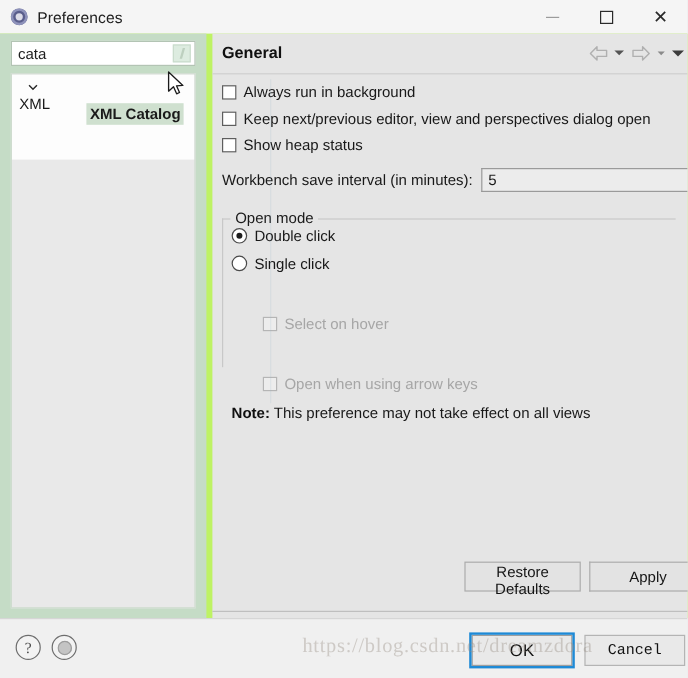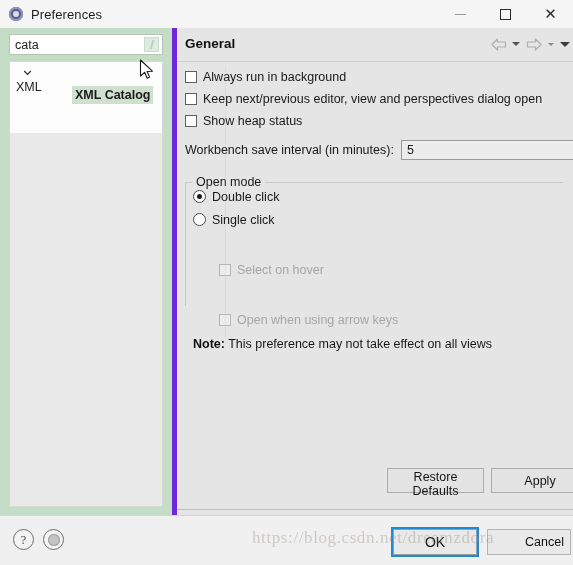--- a/index.html
+++ b/index.html
@@ -79,21 +79,21 @@
     line-height: 1;
     color: #2a2a2a;
     font-family: "DejaVu Sans", sans-serif;
   }
 
   
   #dialog-body {
     position: absolute;
     left: 0; top: 28px;
     width: 573px; height: 487px;
-    background: #6d28d9;
+    background: #bef264;
   }
 
   
   #left-col {
     position: absolute;
     left: 0; top: 0;
     width: 172px; height: 487px;
     background: #c5dcc6;
   }
   #filter-box {
@@ -459,25 +459,24 @@
     color: #111;
     cursor: default;
   }
   #cancel-button {
     position: absolute;
     left: 487px; top: 13px;
     width: 84px; height: 26px;
     background: #e9e9e9;
     border: 1px solid #b4b4b4;
     box-sizing: border-box;
-    font-family: Liberation Sans, sans-serif;
+    font-family: Liberation Mono, monospace;
     font-size: 12.5px;
     color: #111;
     cursor: default;
-    text-align: right;
   }
 
   
   #watermark {
     position: absolute;
     left: 252px; top: 528px;
     font-family: Liberation Serif, serif;
     font-size: 17px;
     letter-spacing: .6px;
     color: rgba(150, 140, 130, 0.38);

